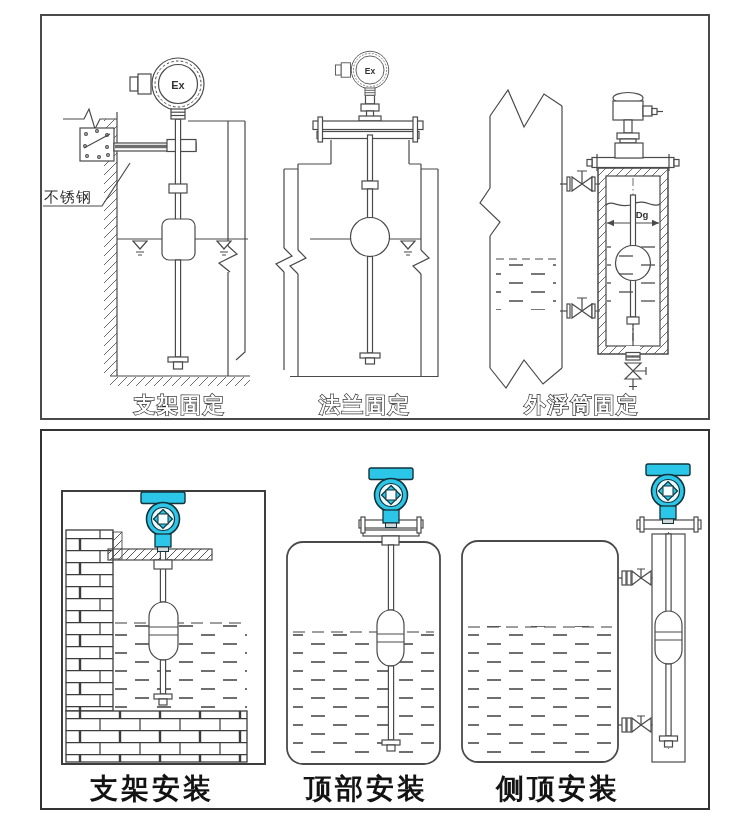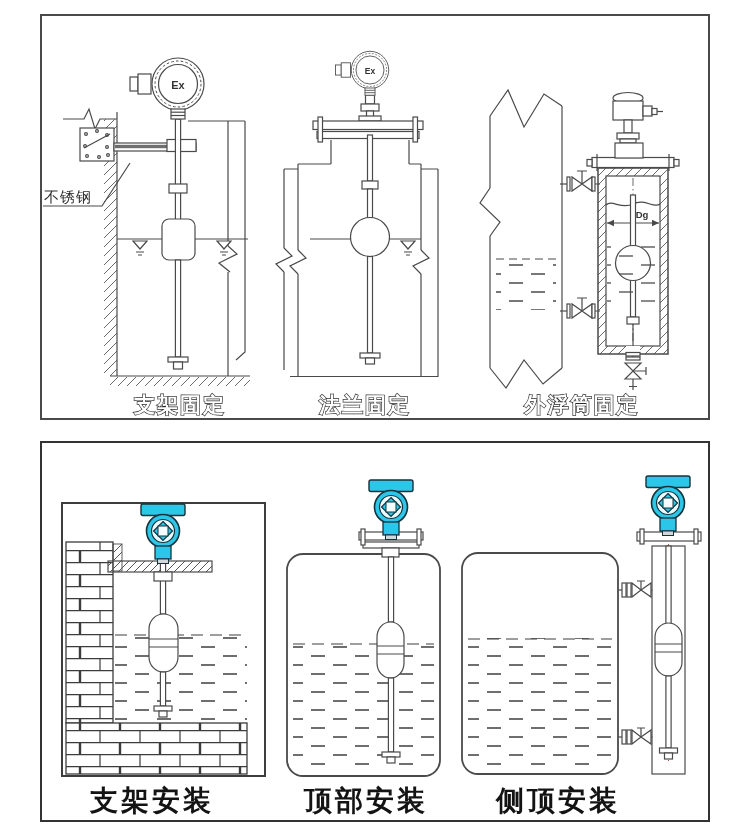--- a/index.html
+++ b/index.html
@@ -1,19 +1,19 @@
 <!DOCTYPE html>
 <html><head>
 <meta charset="utf-8">
 <style>
   html,body{margin:0;padding:0;background:#fff;}
   body{width:750px;height:840px;position:relative;font-family:"Liberation Sans",sans-serif;}
   .panel{position:absolute;border:2px solid #4a4a4a;background:#fff;}
   #top-panel{left:40px;top:14px;width:666px;height:402px;}
-  #bottom-panel{left:40px;top:441px;width:666px;height:377px;border-color:#333;}
+  #bottom-panel{left:40px;top:429px;width:666px;height:377px;border-color:#333;}
   svg{position:absolute;left:0;top:0;display:block;}
   svg *{vector-effect:none;}
   .ln{stroke:#4a4a4a;fill:none;stroke-width:1.2;}
   .lnw{stroke:#4a4a4a;fill:#fff;stroke-width:1.2;}
   .cap-outline{font-family:"Liberation Sans",sans-serif;font-weight:bold;font-size:21px;fill:#fff;stroke:#2b2b2b;stroke-width:1.3px;paint-order:stroke;letter-spacing:2px;text-anchor:middle;}
   .cap-solid{font-family:"Liberation Sans",sans-serif;font-weight:bold;font-size:28px;fill:#131313;letter-spacing:3px;text-anchor:middle;}
   .small-label{font-family:"Liberation Sans",sans-serif;font-size:15px;fill:#2e2e2e;letter-spacing:1px;}
   .ex-label{font-family:"Liberation Sans",sans-serif;font-weight:bold;fill:#333;text-anchor:middle;}
   .dg-label{font-family:"Liberation Sans",sans-serif;font-weight:bold;font-size:9.5px;fill:#333;text-anchor:middle;}
   .centerline{stroke:#a35c4a;stroke-width:1;fill:none;stroke-dasharray:9 3.5 2 3.5;}

